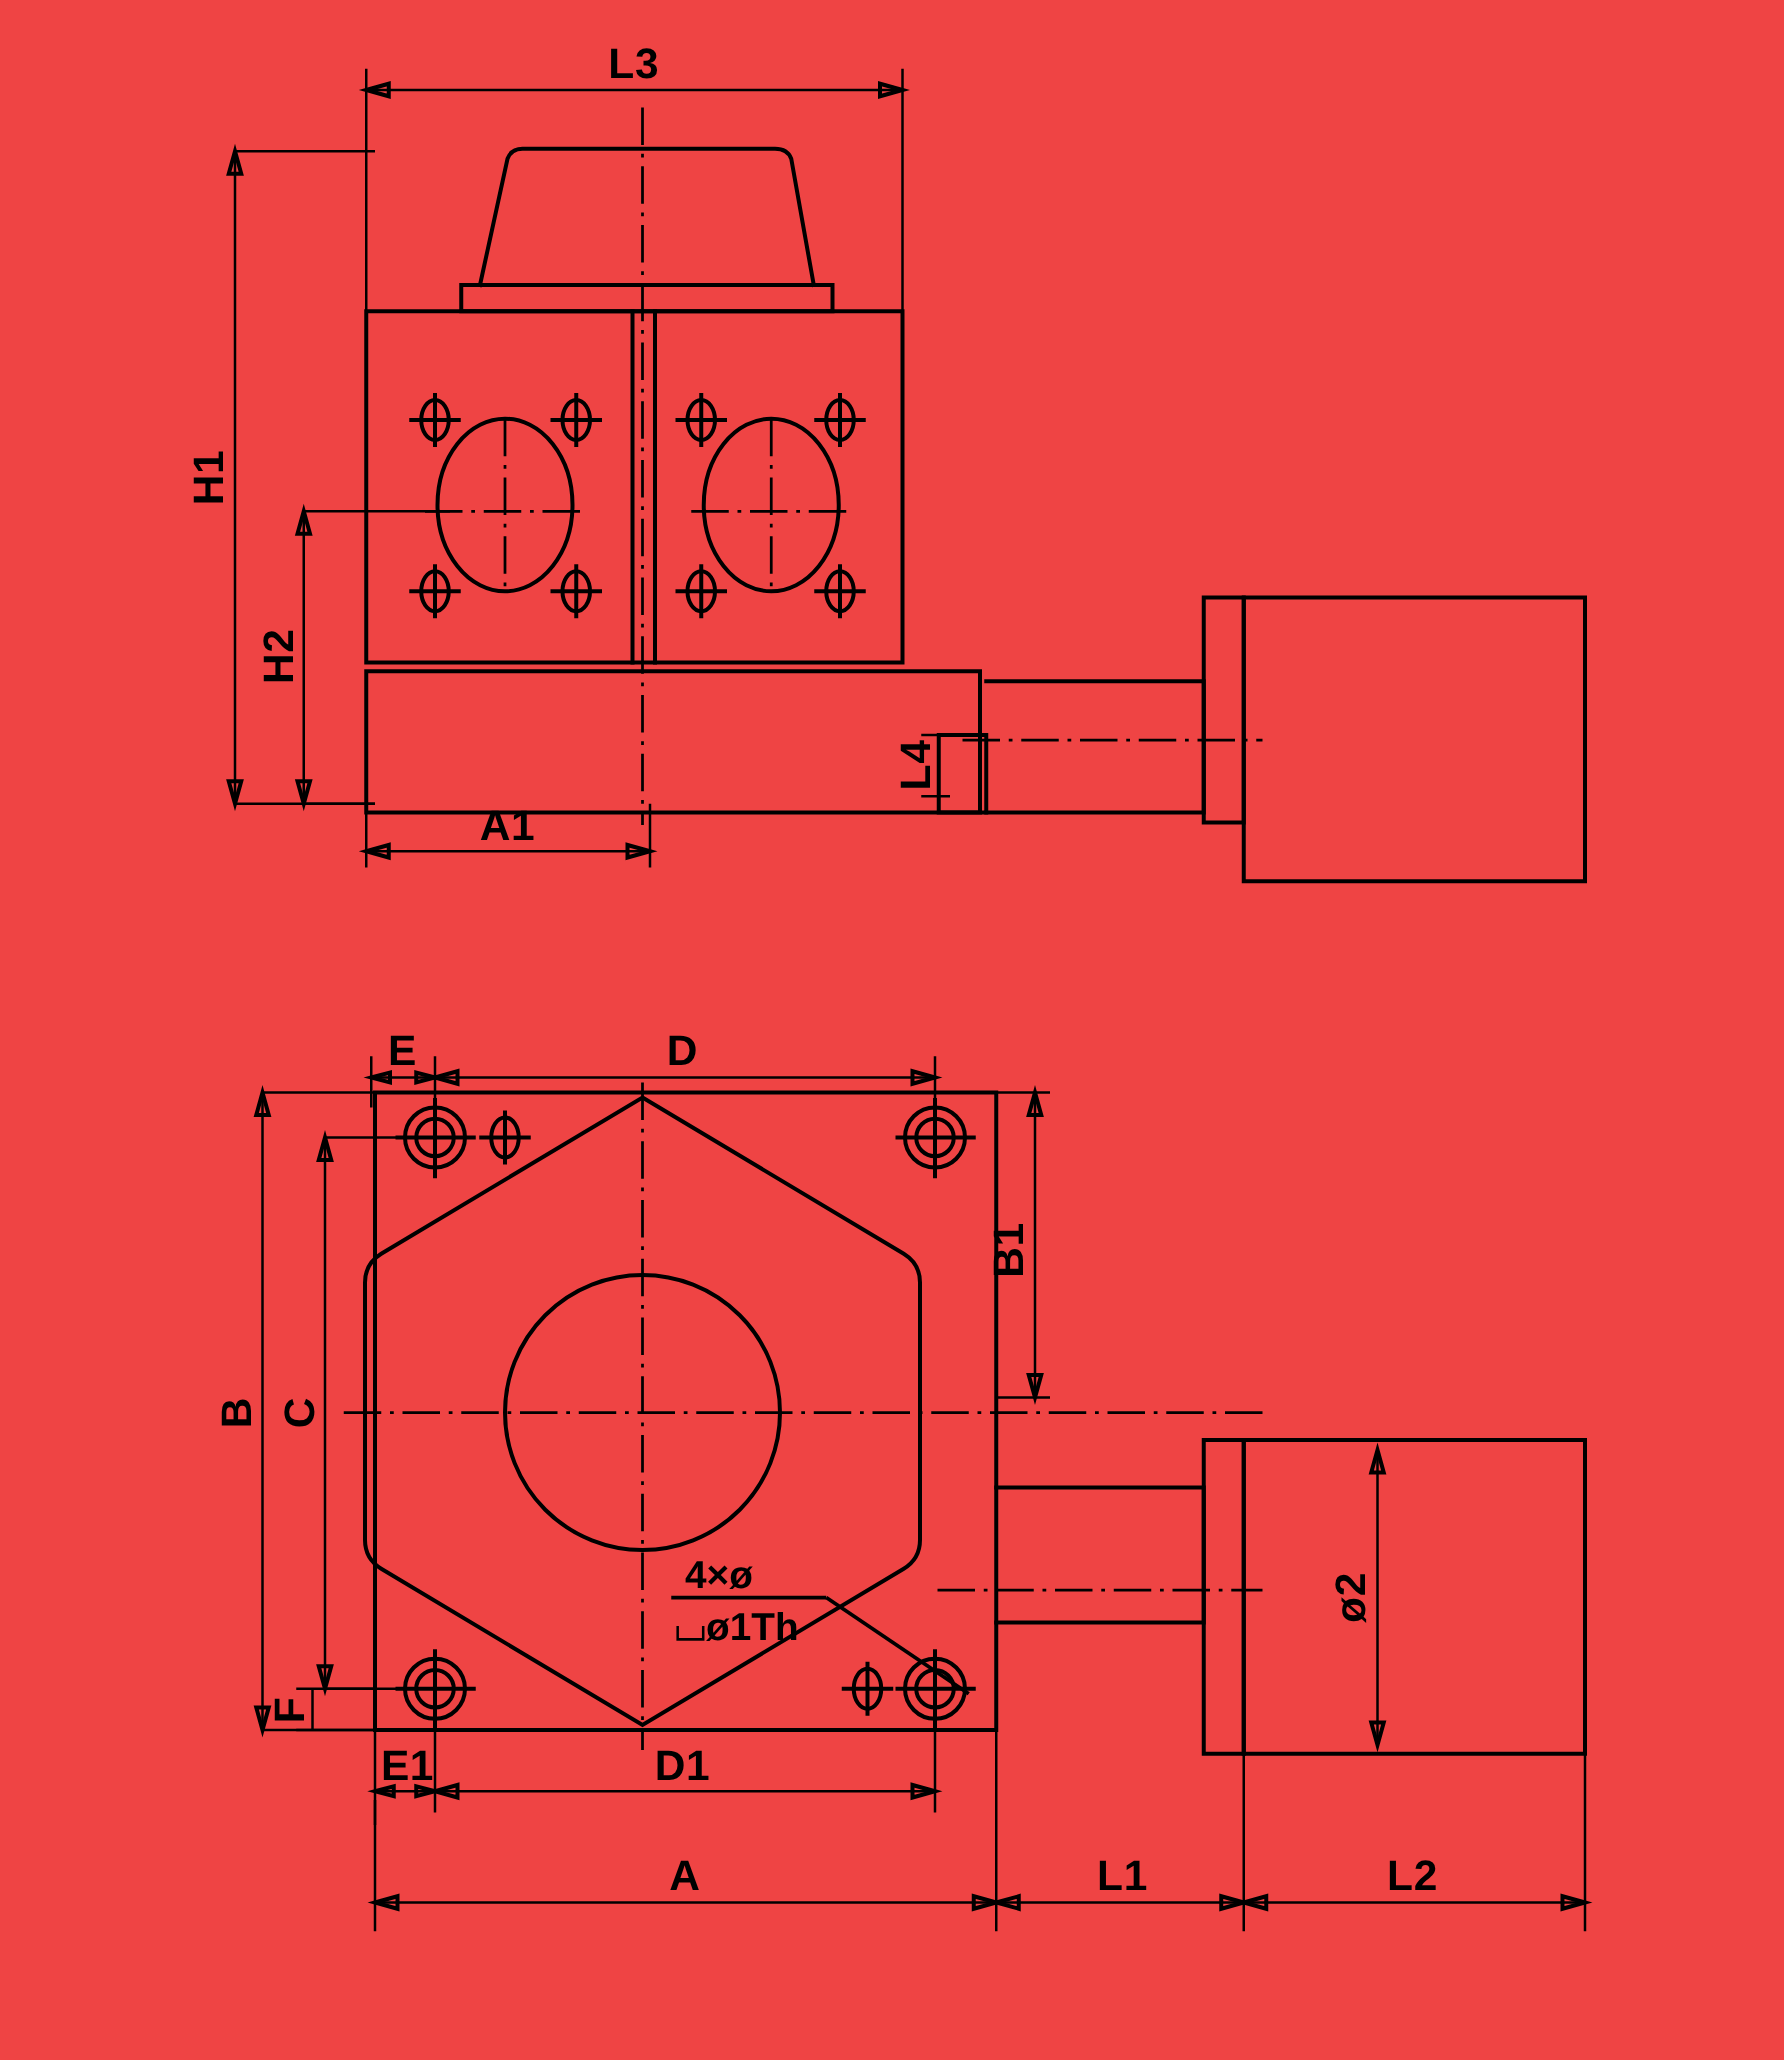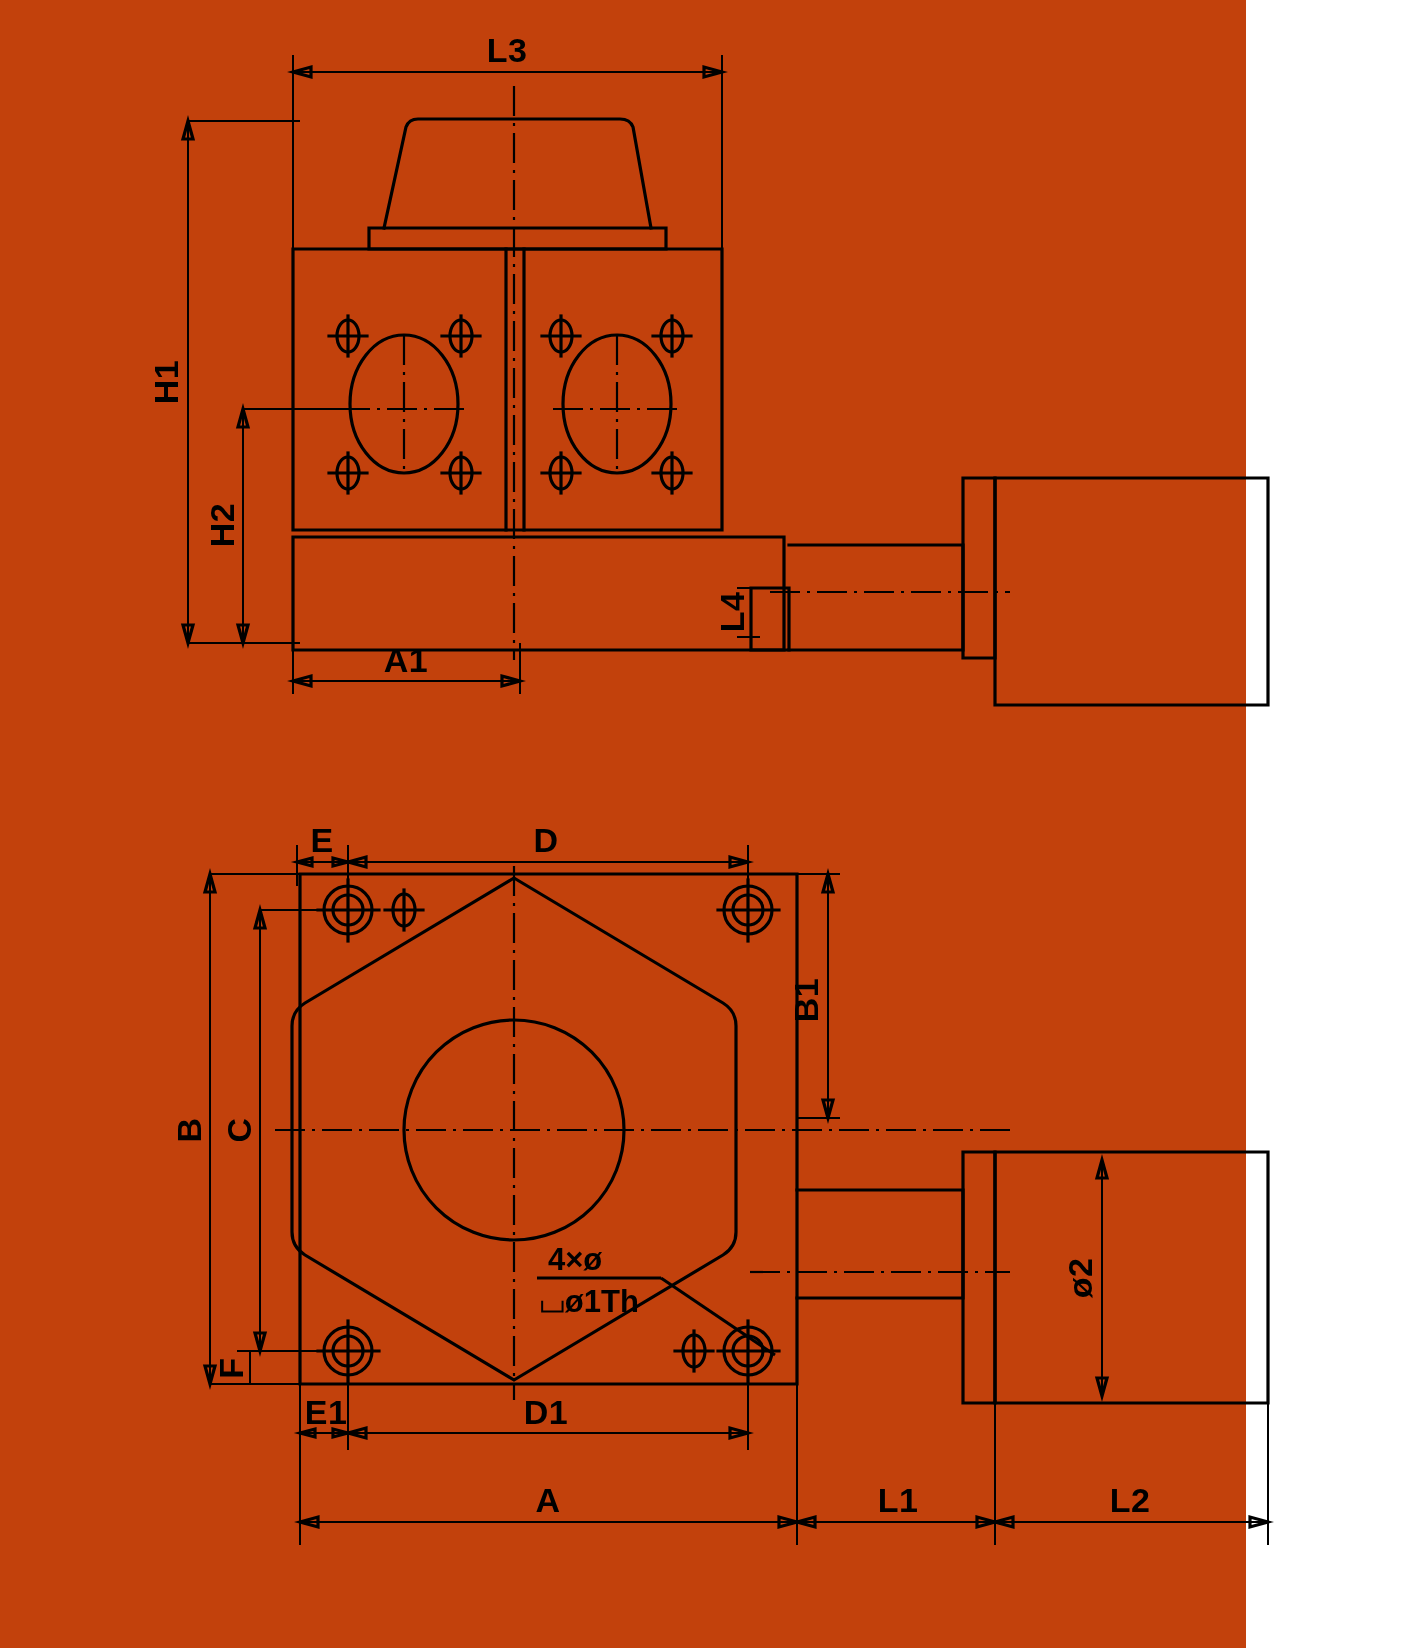--- a/index.html
+++ b/index.html
@@ -9,23 +9,23 @@
     background: #ffffff;
   }
   body {
     width: 1427px;
     height: 1648px;
     font-family: "Liberation Sans", sans-serif;
     overflow: hidden;
   }
   #drawing-root {
     position: relative;
-    width: 1246px;
+    width: 1427px;
     height: 1648px;
-    background: #c2410c;
+    background: #ef4444;
   }
   svg#drawing-svg {
     position: absolute;
     top: 0;
     left: 0;
     width: 1427px;
     height: 1648px;
     display: block;
   }
   .ln        { stroke: #000000; fill: none; stroke-width: 3.2; stroke-linecap: square; }

